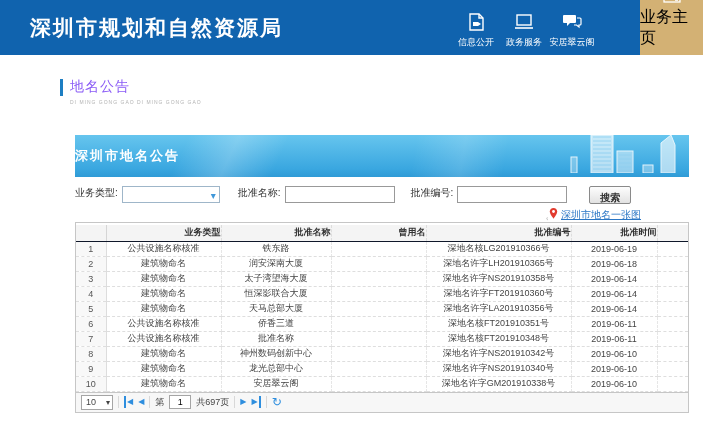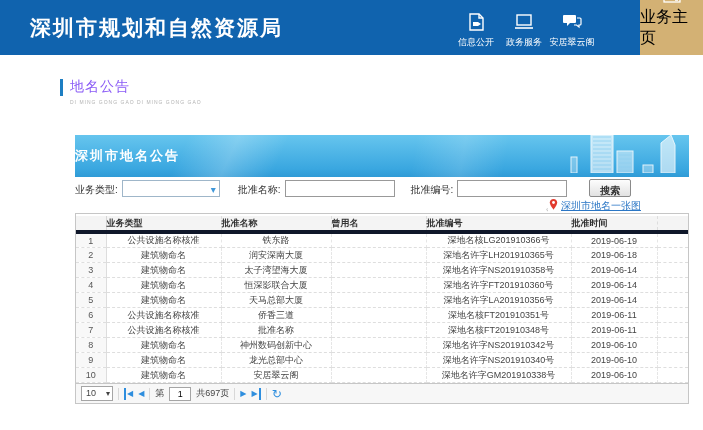--- a/index.html
+++ b/index.html
@@ -34,41 +34,41 @@
   .banner{position:relative;height:42px;overflow:hidden;
     background:linear-gradient(180deg,#66c5ee 0%,#3aa7e0 80%,#2f9bd6 100%)}
   .banner::before{content:"";position:absolute;inset:0;
     background:
       linear-gradient(115deg,rgba(255,255,255,0) 18%,rgba(255,255,255,.22) 26%,rgba(255,255,255,0) 34%),
       linear-gradient(100deg,rgba(255,255,255,0) 55%,rgba(255,255,255,.15) 63%,rgba(255,255,255,0) 70%)}
   .banner-title{position:absolute;left:0;right:0;top:0;line-height:42px;text-align:left;
     color:#fff;font-size:13px;font-weight:bold;letter-spacing:2px}
   .skyline{position:absolute;right:6px;bottom:0;opacity:.85}
 
-  .filter-row{display:flex;align-items:flex-end;margin-top:0;height:20px;font-size:10px;color:#333}
+  .filter-row{display:flex;align-items:flex-start;margin-top:9px;height:20px;font-size:10px;color:#333}
   .f-label{white-space:nowrap}
   .selectbox{position:relative;width:98px;height:17px;border:1px solid #9fb6c9;background:#fff;
     margin-left:4px;cursor:pointer;font-size:9px;line-height:15px;padding-left:4px;color:#333}
   .selectbox .chev{position:absolute;right:3px;top:1px;color:#3f97d9;font-size:10px}
   .tbox{width:110px;height:17px;border:1px solid #999;background:#fff;margin-left:4px;
     font-size:10px;padding:0 3px;font-family:inherit}
   .gap1{width:18px}.gap2{width:16px}
   .search-btn{margin-left:22px;height:18px;padding:4px 10px;font-size:10px;color:#333;
     background:linear-gradient(#fdfdfd,#e2e2e2);border:1px solid #8a8a8a;border-radius:2px;cursor:pointer;
     font-family:inherit;font-weight:bold}
 
   .maplink-row{display:flex;justify-content:flex-end;align-items:center;height:15px;margin-top:1px;
     padding-right:48px;gap:2px}
   .maplink{font-size:10px;color:#2a76c5;text-decoration:underline;cursor:pointer}
 
   
   table{width:100%;border-collapse:collapse;margin-top:2px;font-size:9px;color:#444;table-layout:fixed}
   .tbl-wrap{border:1px solid #c6c6c6}
-  th{height:16px;background:#f4f4f4;border-bottom:4px solid #0f172a;border-right:1px dashed #ddd;
-    font-size:9px;color:#333;font-weight:bold;text-align:left}
+  th{height:16px;background:#f4f4f4;border-bottom:1px solid #0f172a;border-right:1px dashed #ddd;
+    font-size:9px;color:#333;font-weight:bold;text-align:right}
   td{height:15px;text-align:center;border-bottom:1px dashed #dedede;border-right:1px dashed #e6e6e6;
     white-space:nowrap;overflow:hidden}
   th:last-child,td:last-child{border-right:none}
   .numcell{background:#f8f8f8;border-right:1px solid #ddd;color:#555}
   th.numhead{border-right:1px solid #d5d5d5}
   tr{cursor:pointer}
 
   
   .pager{height:20px;border:1px solid #c6c6c6;border-top:none;background:#f7f7f7;
     display:flex;align-items:center;font-size:9px;color:#444}

